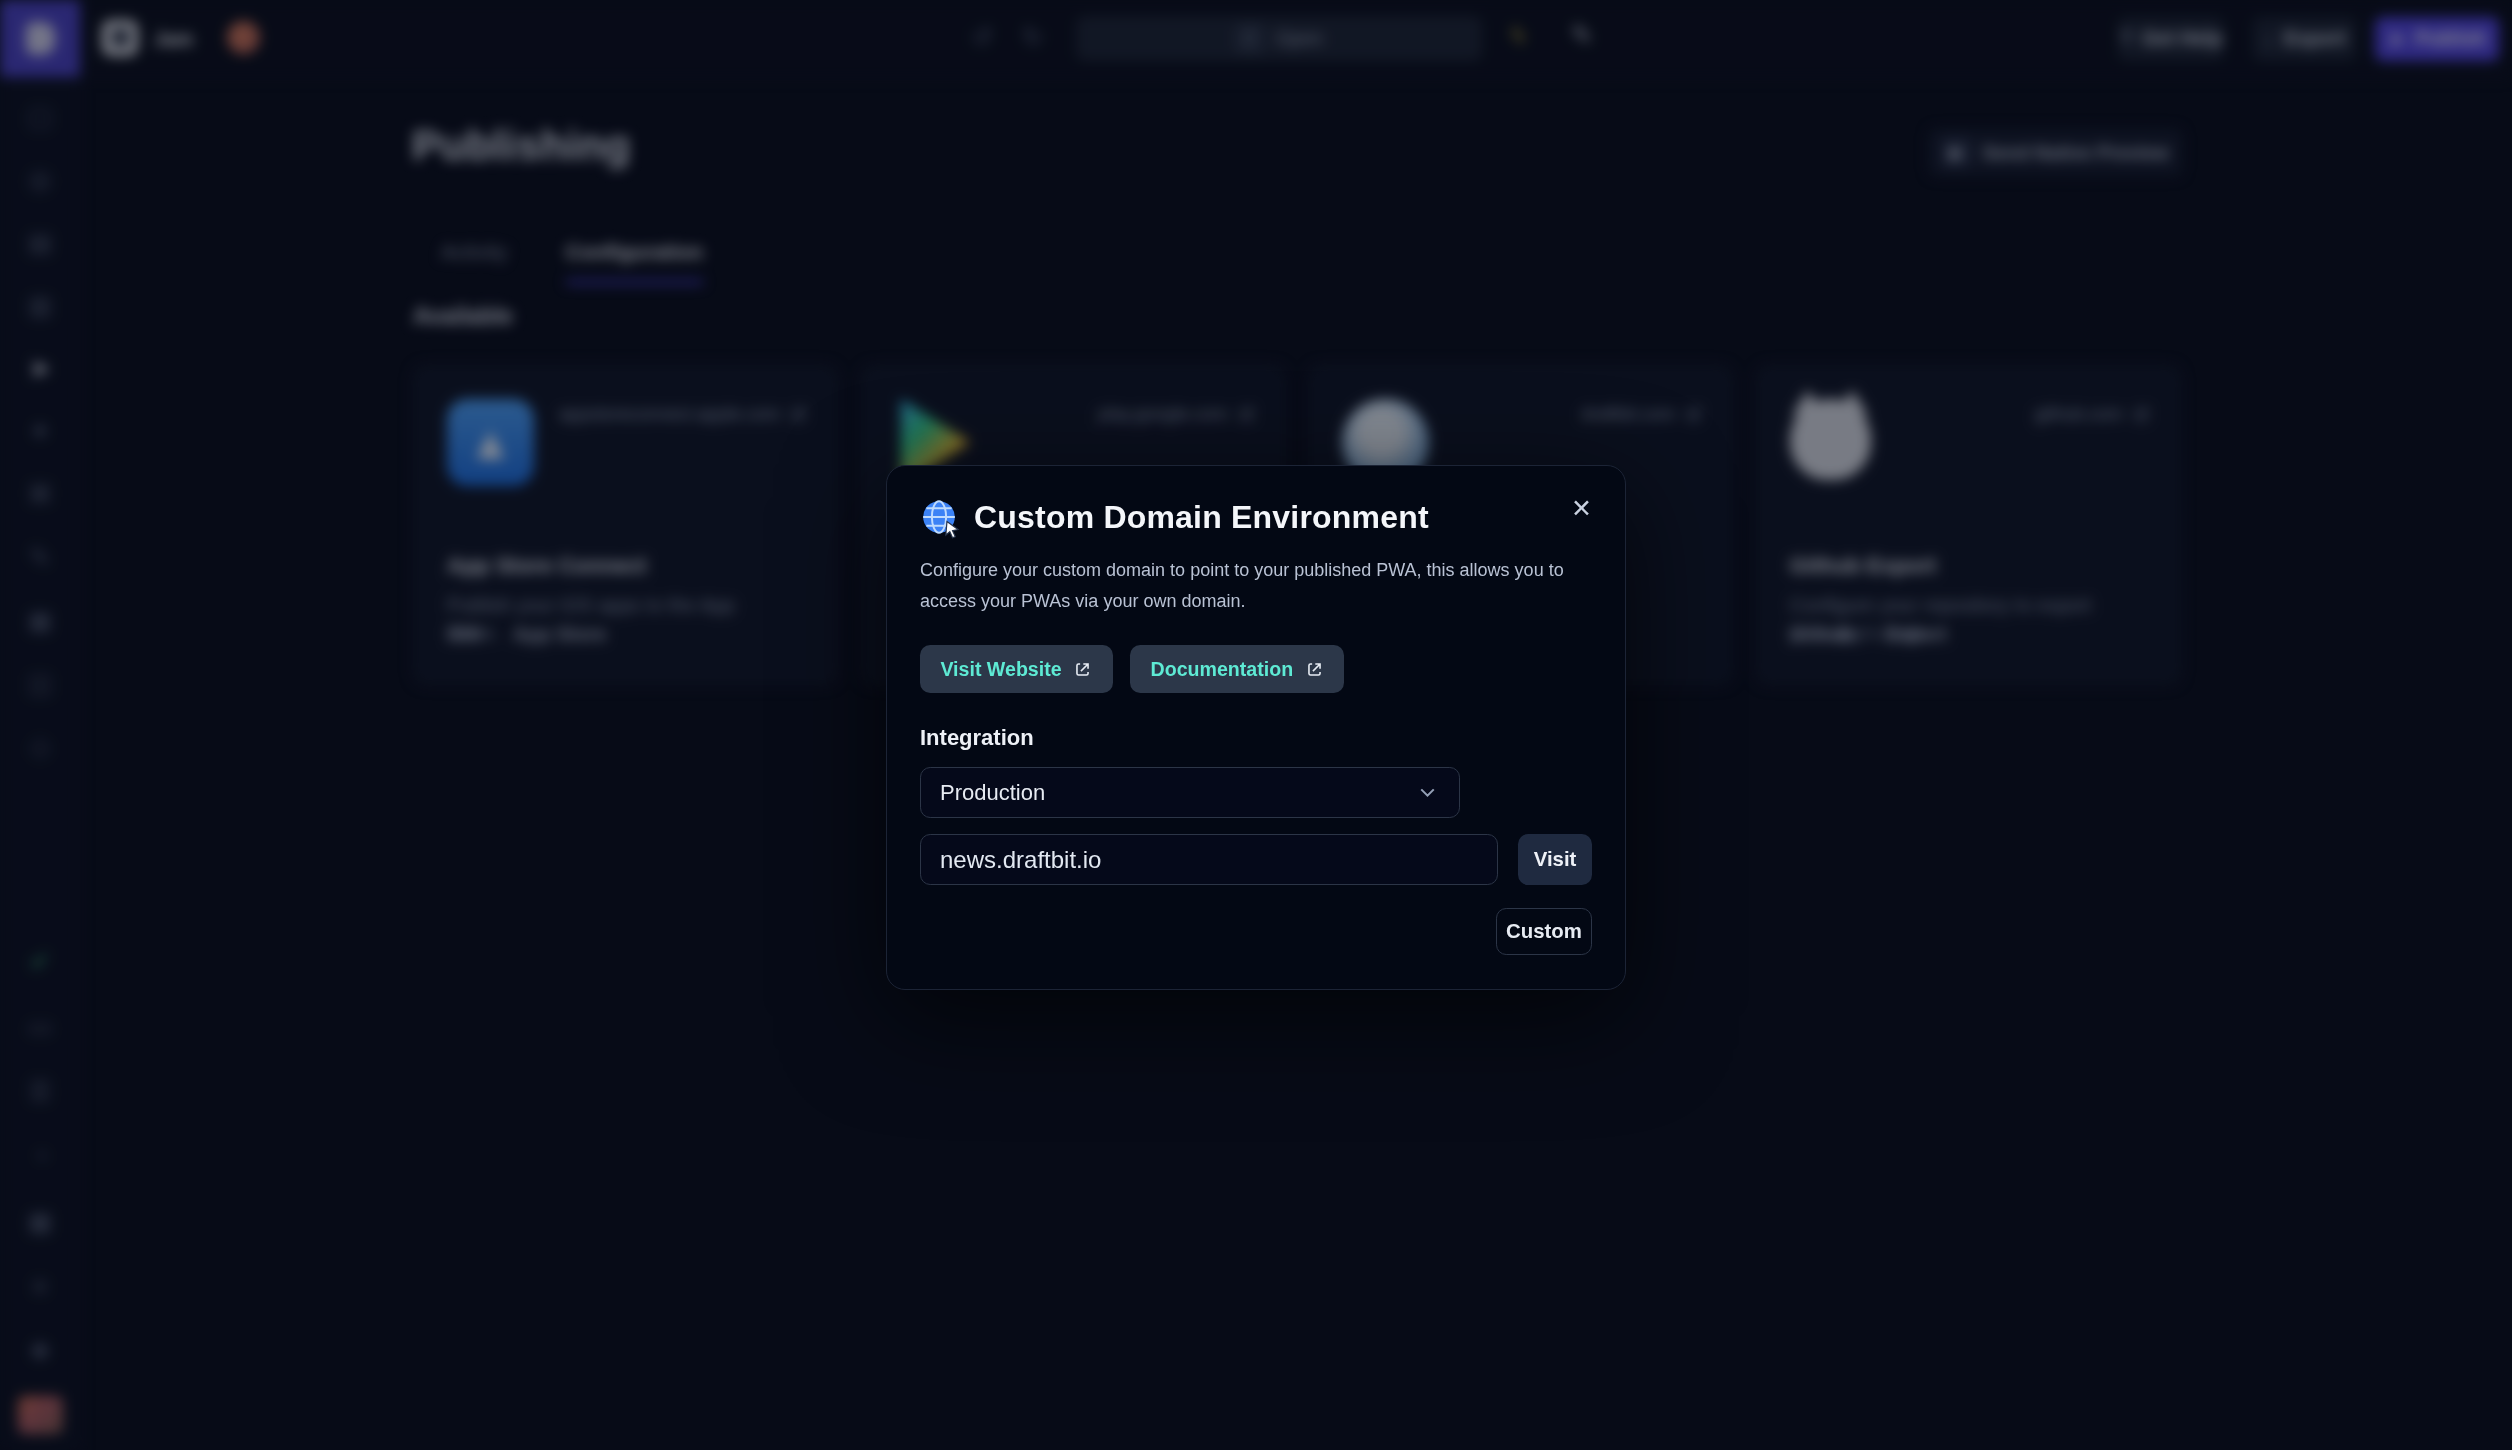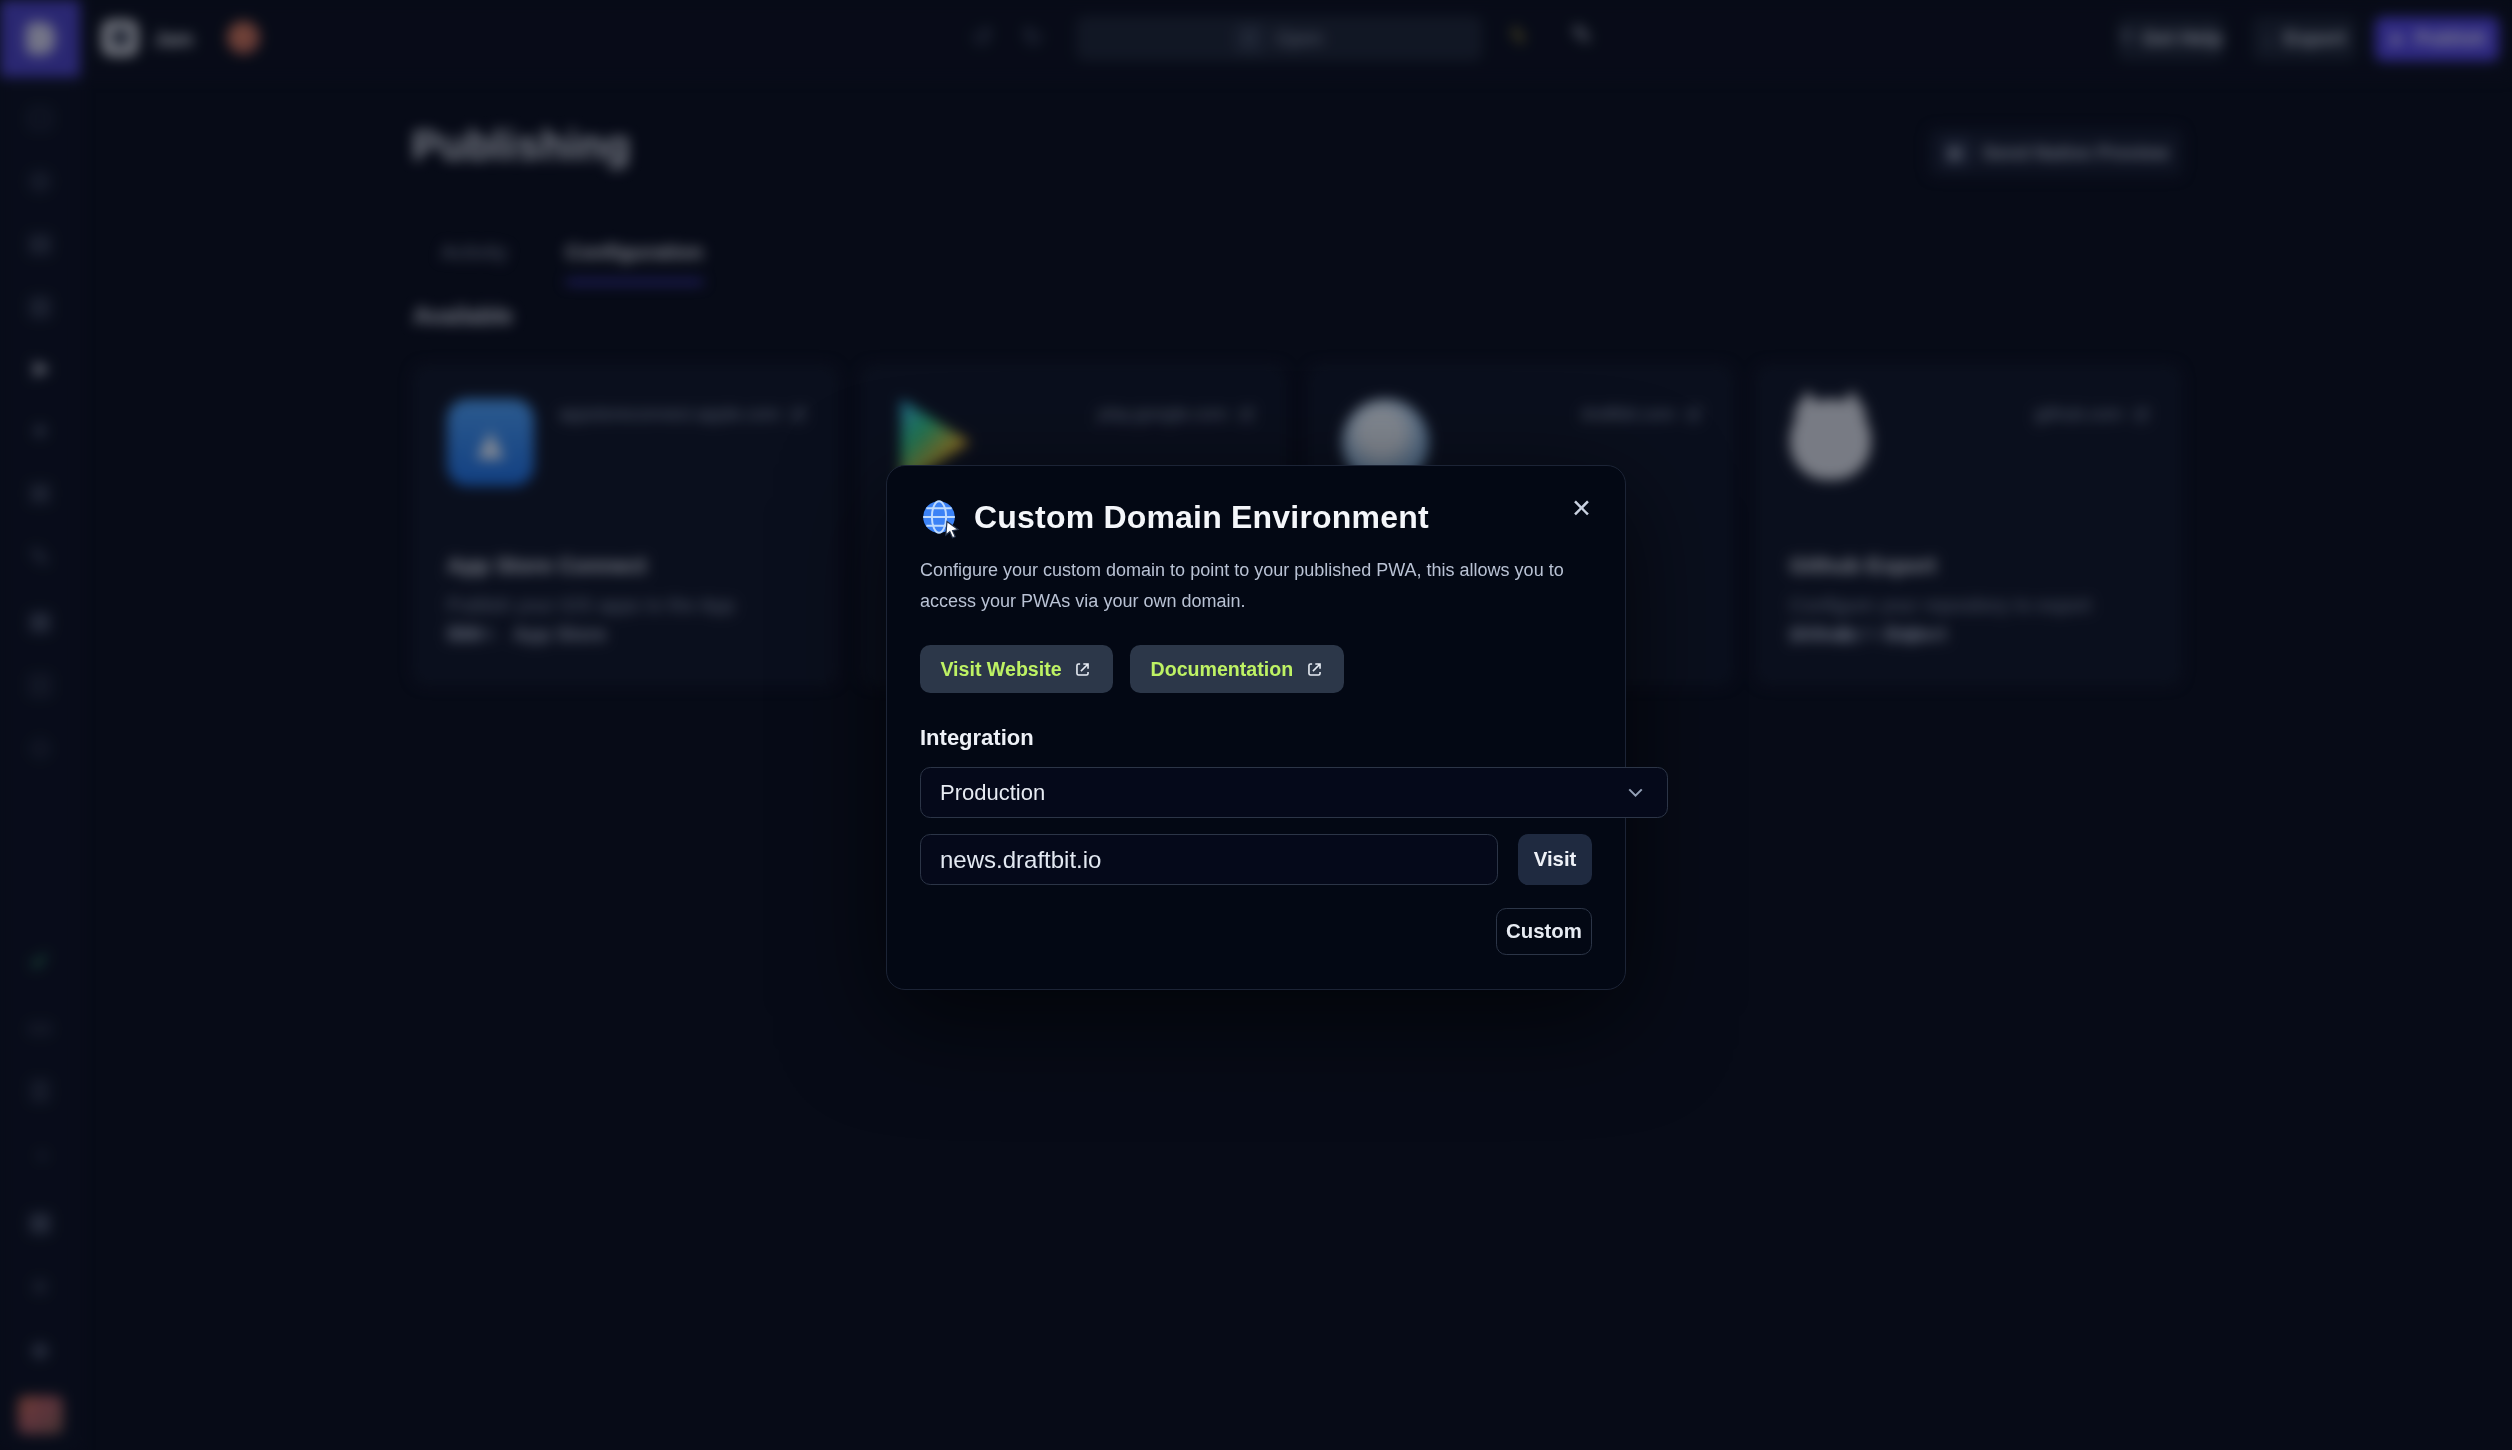--- a/index.html
+++ b/index.html
@@ -76,24 +76,24 @@
   .overlay { position:absolute; inset:0; background:rgba(4,7,16,0.45); }
   .modal { position:absolute; left:886px; top:465px; width:740px; height:525px; background:#030814;
     border:0.7px solid #1c2436; border-radius:19px; box-shadow:0 29px 102px rgba(0,0,0,.65); padding:32px 33px; }
   .m-head { display:flex; align-items:center; gap:16px; }
   .globe-wrap { position:relative; width:38px; height:38px; flex:none; }
   .globe-cursor { position:absolute; right:-4.4px; bottom:-2.9px; width:19px; height:19px; }
   .m-title { font-size:32px; font-weight:bold; color:#f4f6fa; letter-spacing:0.2px; flex:1; }
   .m-close { font-size:25px; color:#c9d1e0; align-self:flex-start; margin-top:-4.4px; cursor:default; }
   .m-desc { margin-top:19px; font-size:18px; line-height:31px; color:#b9c2d4; max-width:662px; }
   .m-linkrow { margin-top:28px; display:flex; gap:17.5px; }
-  .m-linkbtn { height:48px; padding:0 20.4px; border-radius:10.2px; background:#2c3749; color:#bef264;
+  .m-linkbtn { height:48px; padding:0 20.4px; border-radius:10.2px; background:#2c3749; color:#5eead4;
     font-size:19.6px; font-weight:bold; display:flex; align-items:center; gap:11.6px; }
   .m-label { margin-top:32px; font-size:22px; font-weight:bold; color:#eef1f7; }
-  .m-select { margin-top:16px; width:748px; height:51px; border:0.7px solid #2c3547; border-radius:10.2px; background:#05091a;
+  .m-select { margin-top:16px; width:540px; height:51px; border:0.7px solid #2c3547; border-radius:10.2px; background:#05091a;
     display:flex; align-items:center; padding:0 19px; }
   .m-select-value { flex:1; font-size:22px; color:#e7ebf2; }
   .m-inputrow { margin-top:16px; display:flex; gap:20.4px; align-items:center; }
   .m-input { width:578px; height:51px; border:0.7px solid #2c3547; border-radius:10.2px; background:#05091a;
     color:#e2e8f1; font-size:24px; padding:0 19px; outline:none; font-family:"Liberation Sans", sans-serif; }
   .m-save { width:74px; height:51px; border-radius:10.2px; background:#1f2a40; color:#eef1f7; font-size:20.4px; font-weight:bold;
     display:flex; align-items:center; justify-content:center; }
   .m-cancelrow { margin-top:23px; display:flex; justify-content:flex-end; }
   .m-cancel { width:96px; height:47px; border:0.7px solid #2c3547; border-radius:10.2px; color:#e7ebf2; font-size:20.4px; font-weight:bold;
     display:flex; align-items:center; justify-content:center; background:transparent; }

